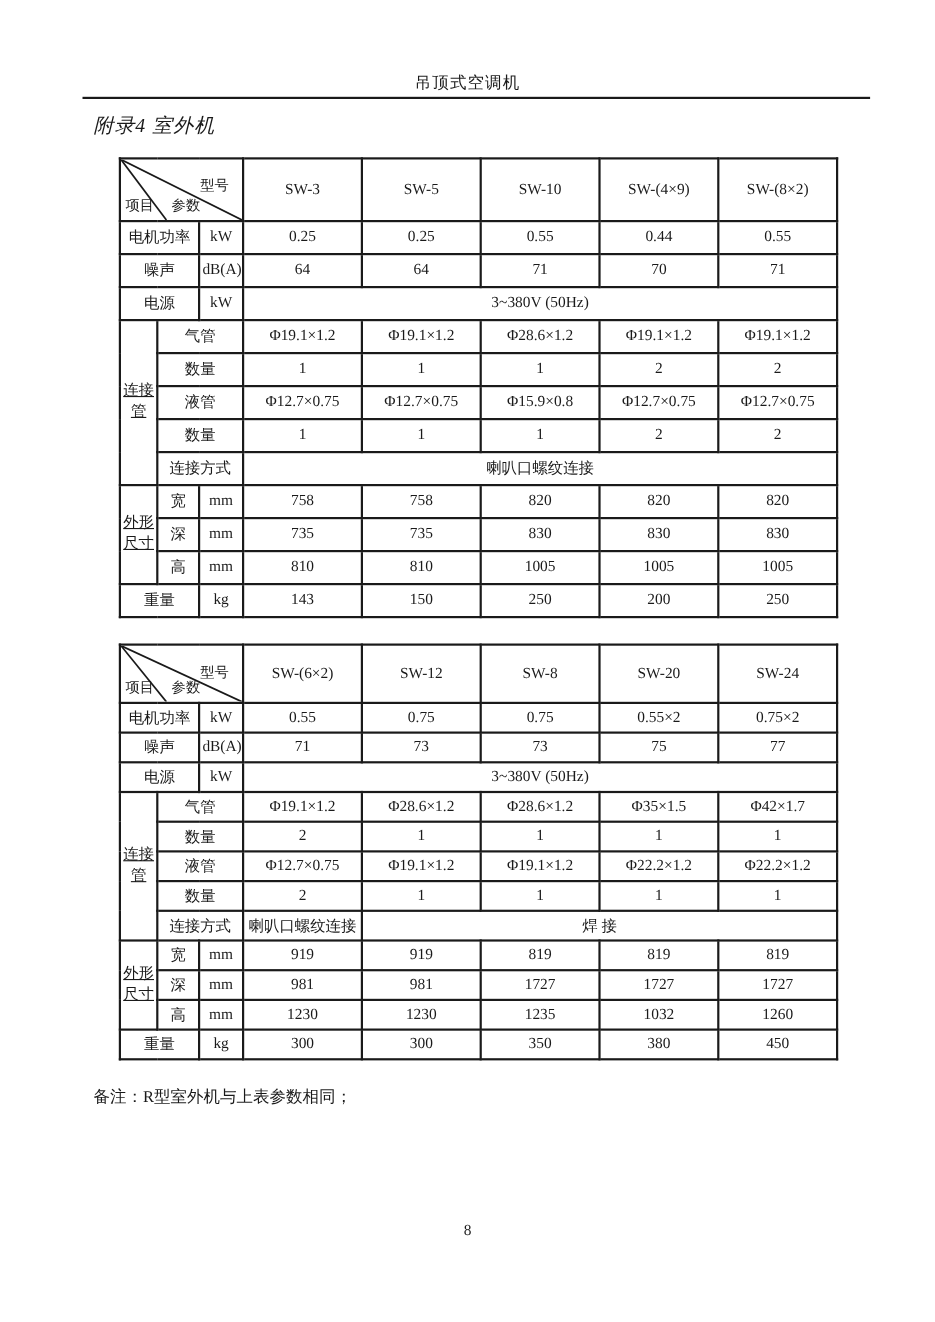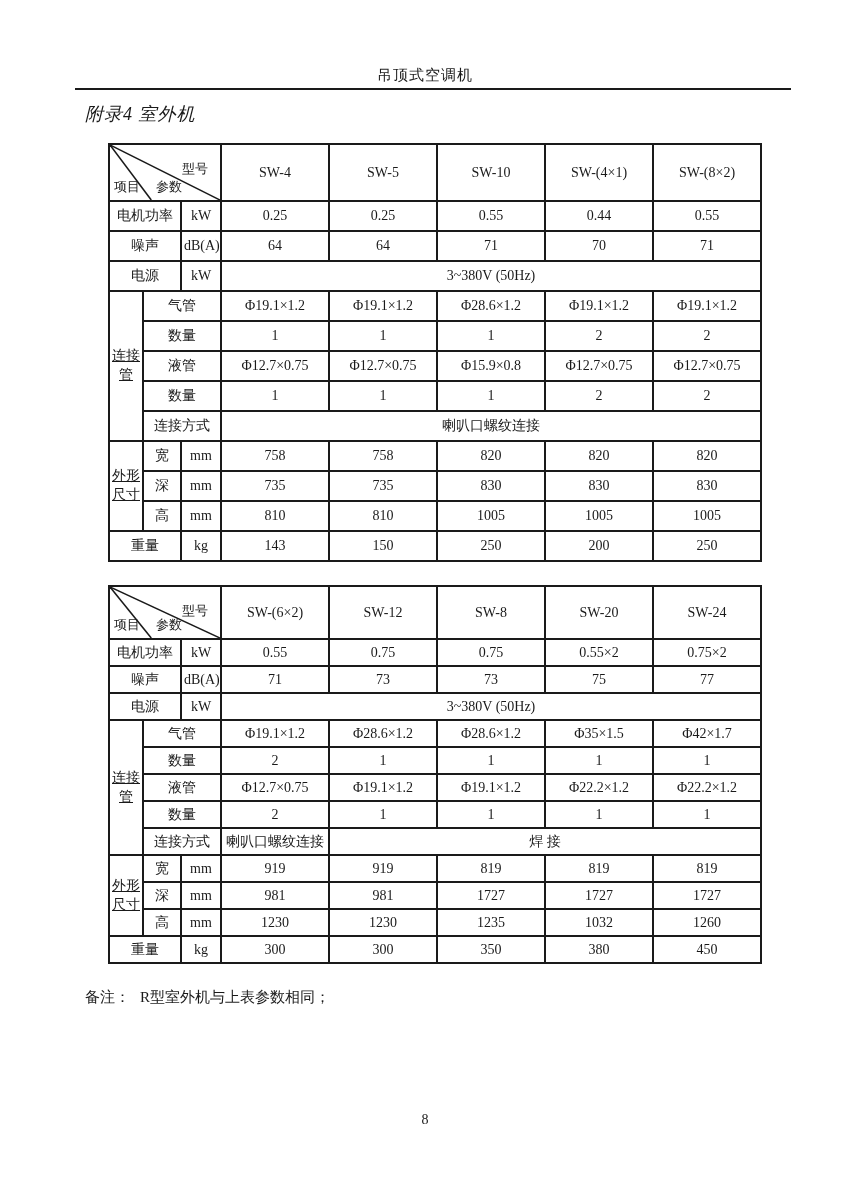--- a/index.html
+++ b/index.html
@@ -49,21 +49,21 @@
   th.corner{position:relative;padding:0;}
   th.corner svg{position:absolute;top:0;left:0;width:100%;height:100%;}
   .corner-label{position:absolute;font-size:13px;font-weight:normal;}
   .corner-model{top:15px;right:12px;}
   .corner-item{left:4px;bottom:4px;}
   .corner-param{left:46px;bottom:4px;}
   .note-line{
     position:absolute;top:988px;left:85px;
     font-size:15px;
   }
-  .note-line .note-label{margin-right:10px;}
+  .note-line .note-label{}
   .page-number{
     position:absolute;top:1112px;left:0;width:850px;
     text-align:center;font-size:14px;
   }
 </style>
 </head>
 <body>
 
 <div class="running-header">吊顶式空调机</div>
 <div class="header-rule"></div>
@@ -84,24 +84,24 @@
     <tr class="head-row">
       <th class="corner" colspan="3">
         <svg viewBox="0 0 112 57" preserveAspectRatio="none">
           <line x1="0" y1="0" x2="112" y2="57" stroke="#1a1a1a" stroke-width="1.6"></line>
           <line x1="0" y1="0" x2="42" y2="57" stroke="#1a1a1a" stroke-width="1.6"></line>
         </svg>
         <span class="corner-label corner-model">型号</span>
         <span class="corner-label corner-item">项目</span>
         <span class="corner-label corner-param">参数</span>
       </th>
-      <th class="model">SW-4</th>
+      <th class="model">SW-3</th>
       <th class="model">SW-5</th>
       <th class="model">SW-10</th>
-      <th class="model">SW-(4×1)</th>
+      <th class="model">SW-(4×9)</th>
       <th class="model">SW-(8×2)</th>
     </tr>
   </thead>
   <tbody>
       <tr>
         <td colspan="2" class="label">电机功率</td>
         <td class="unit">kW</td>
         <td>0.25</td>
         <td>0.25</td>
         <td>0.55</td>

